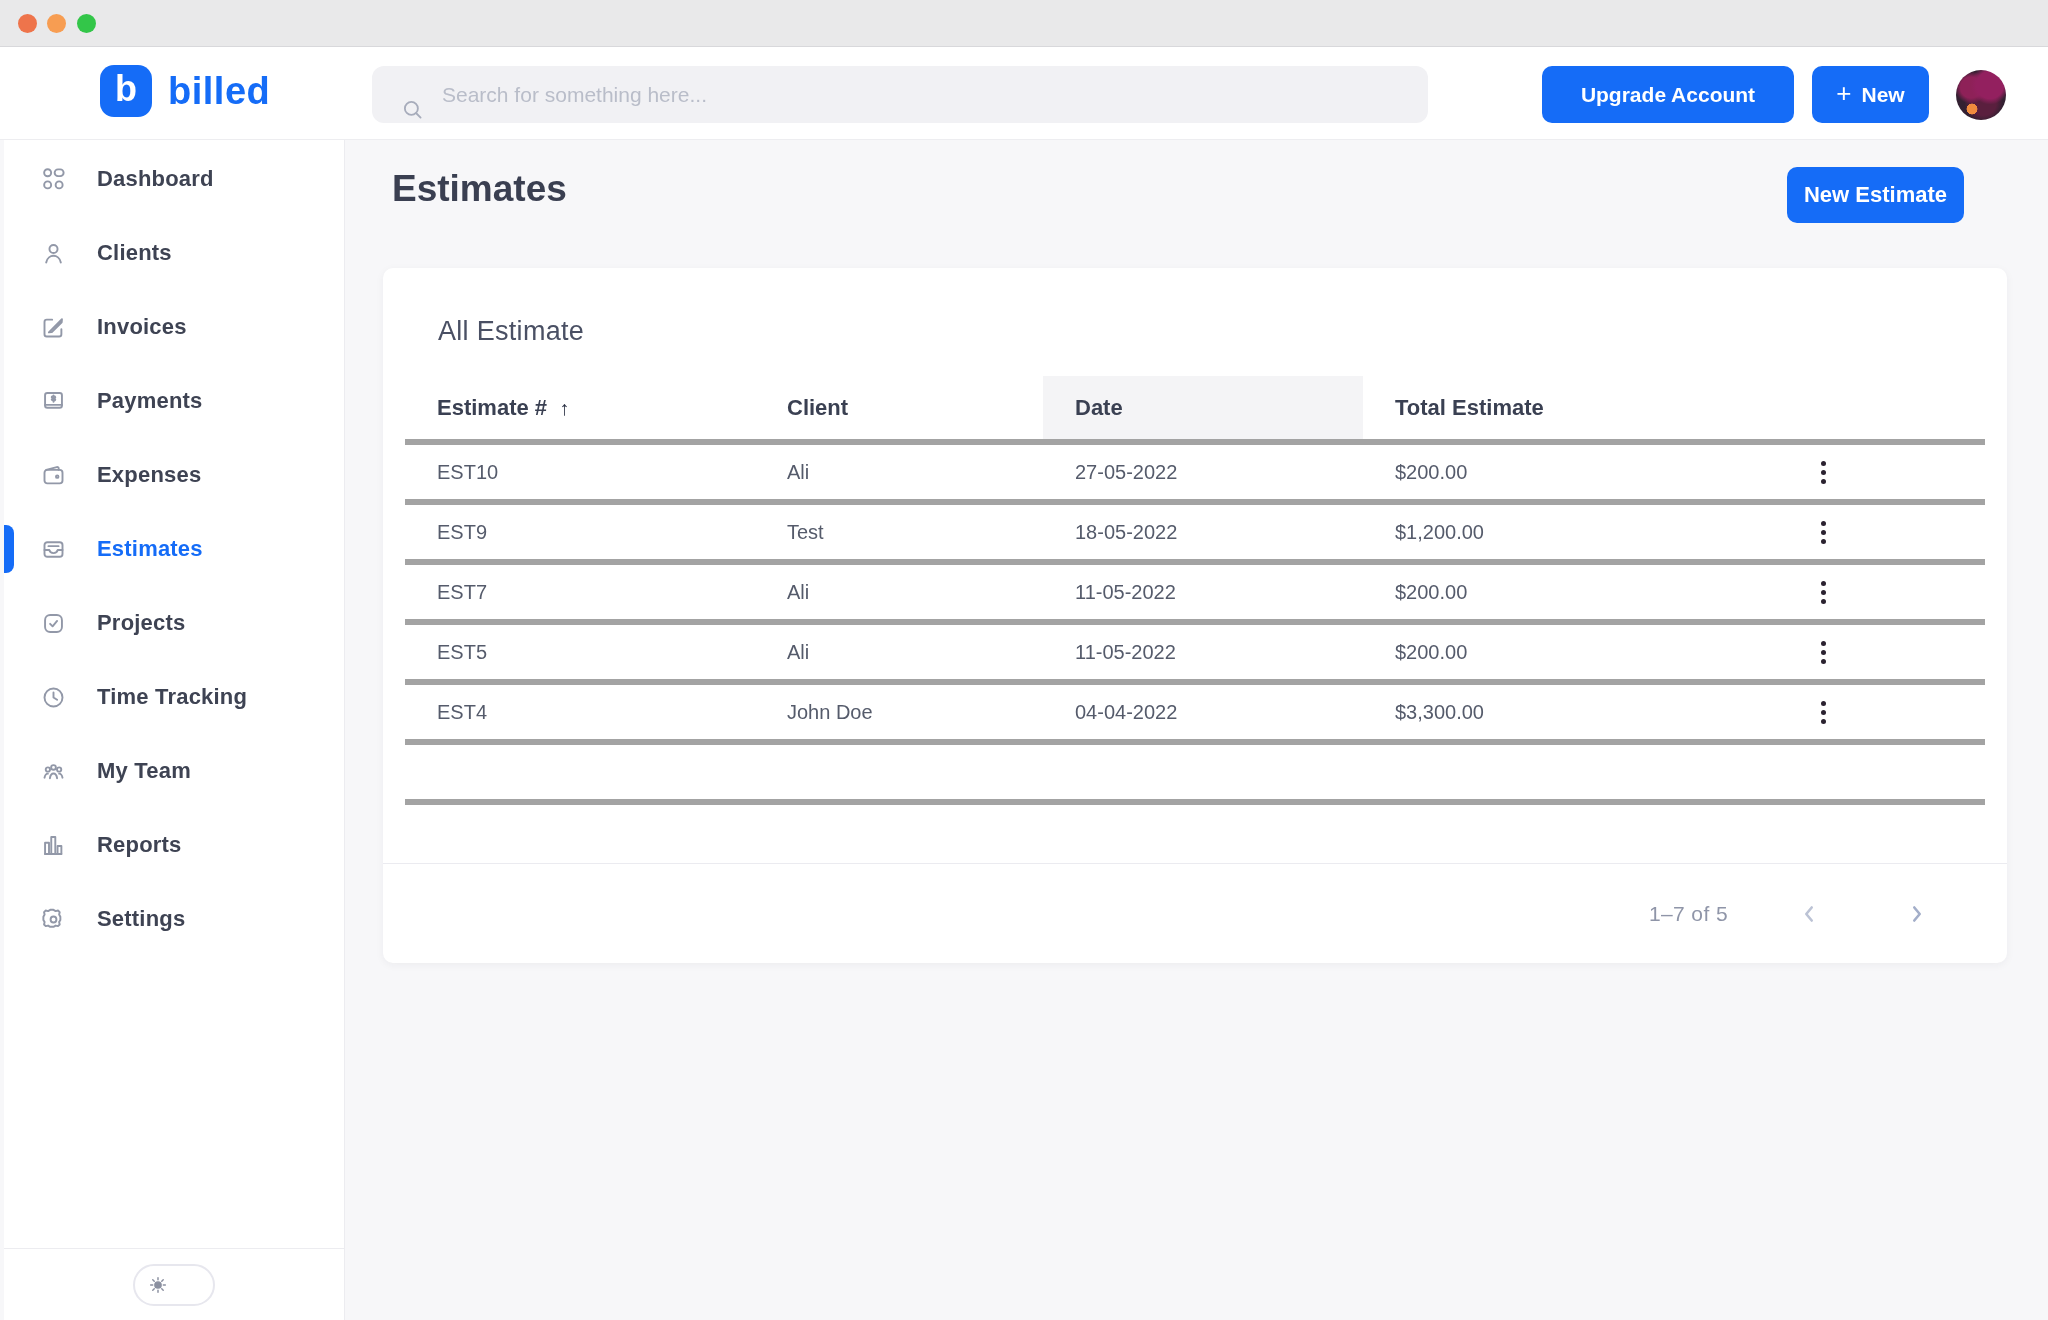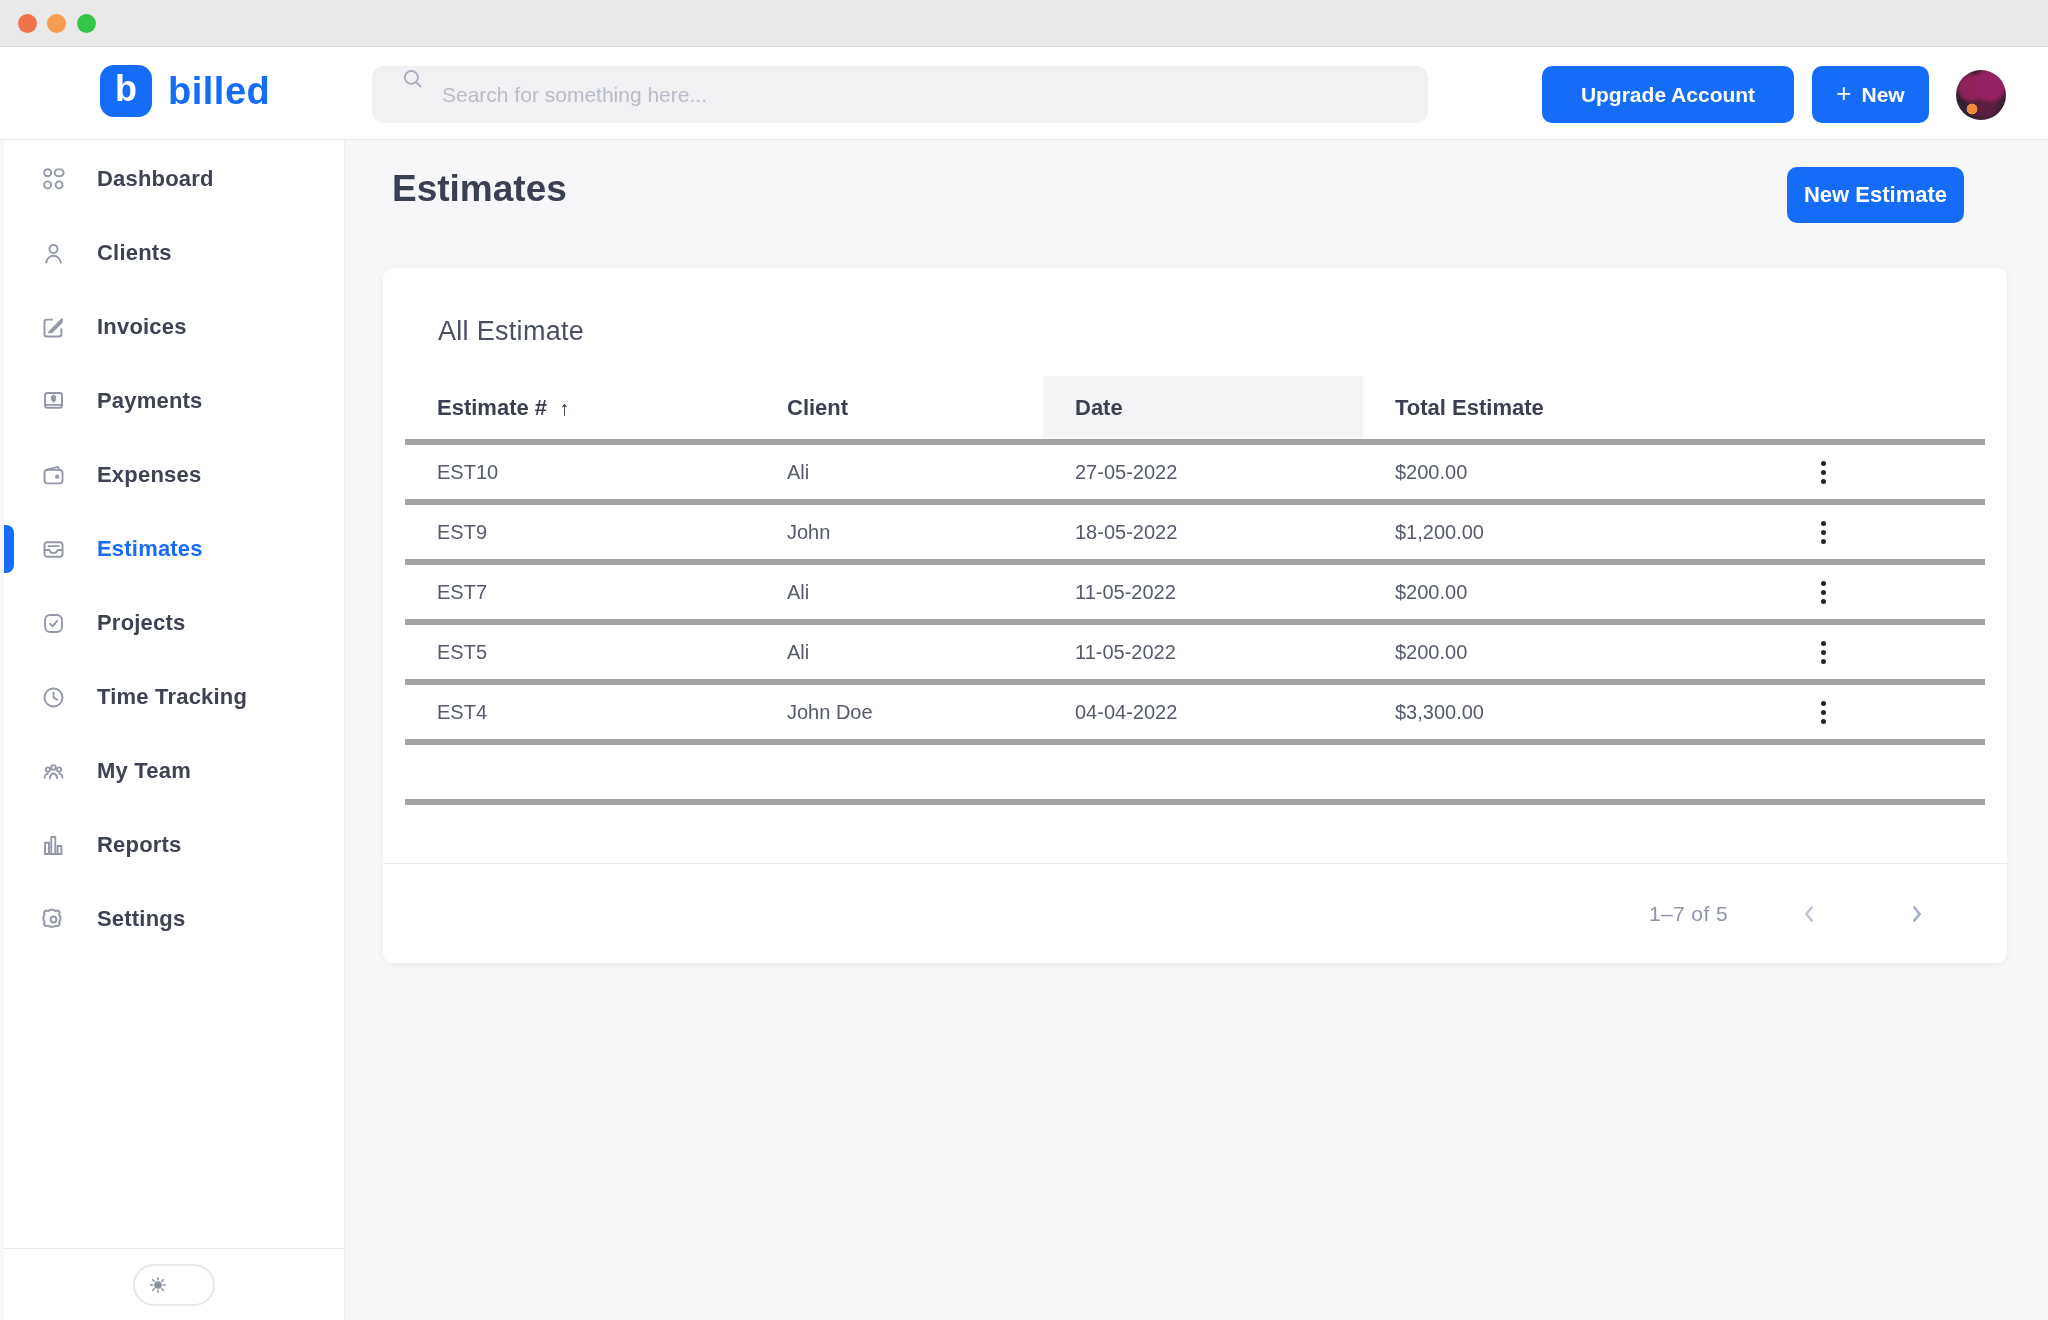--- a/index.html
+++ b/index.html
@@ -15,21 +15,21 @@
   .tl.grn   { left:77px; background:#33c649; }
 
   
   .header { position:absolute; left:0; top:47px; width:2048px; height:93px;
     background:#ffffff; border-bottom:1px solid #ededf0; }
   .logo { position:absolute; left:100px; top:18px; display:flex; align-items:center; gap:16px; }
   .logo-mark { width:52px; height:52px; border-radius:14px; background:#156cf7; color:#fff;
     font-size:36px; font-weight:700; display:flex; align-items:center; justify-content:center; padding-bottom:4px; }
   .logo-text { color:#156cf7; font-size:38px; font-weight:700; letter-spacing:.5px; }
   .searchbar { position:absolute; left:372px; top:19px; width:1056px; height:57px;
-    background:#f1f1f4; border-radius:12px; display:flex; align-items:flex-start; }
+    background:#f1f1f4; border-radius:12px; display:flex; align-items:flex-end; }
   .searchbar svg { margin:0 16px 0 28px; flex:none; }
   .searchbar input { flex:1; height:100%; border:none; outline:none; background:transparent;
     font-size:21px; color:#5a6072; font-family:inherit; }
   .searchbar input::placeholder { color:#b9bdc9; }
   .hbtn { position:absolute; top:19px; height:57px; border:none; cursor:pointer;
     background:#156cf7; color:#fff; border-radius:10px; font-family:inherit;
     font-size:21px; font-weight:700; display:flex; align-items:center; justify-content:center; }
   .upgrade { left:1542px; width:252px; }
   .newbtn { left:1812px; width:117px; gap:10px; }
   .newbtn .plus { font-size:26px; font-weight:400; margin-top:-2px; }
@@ -257,21 +257,21 @@
           <td>
               <button class="kebab">
             <span class="dot"></span>
                 <span class="dot"></span>
                 <span class="dot"></span>
               </button>
             </td>
         </tr>
         <tr>
           <td>EST9</td>
-          <td>John</td>
+          <td>Test</td>
           <td>18-05-2022</td>
           <td>$1,200.00</td>
           <td>
               <button class="kebab">
             <span class="dot"></span>
                 <span class="dot"></span>
                 <span class="dot"></span>
               </button>
             </td>
         </tr>

